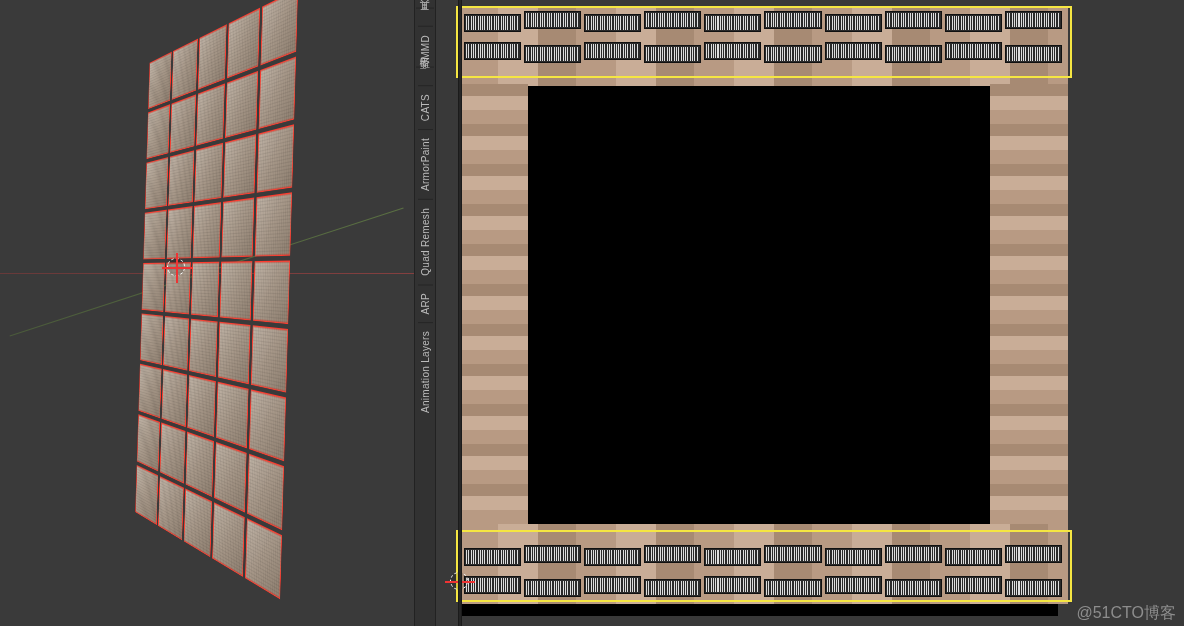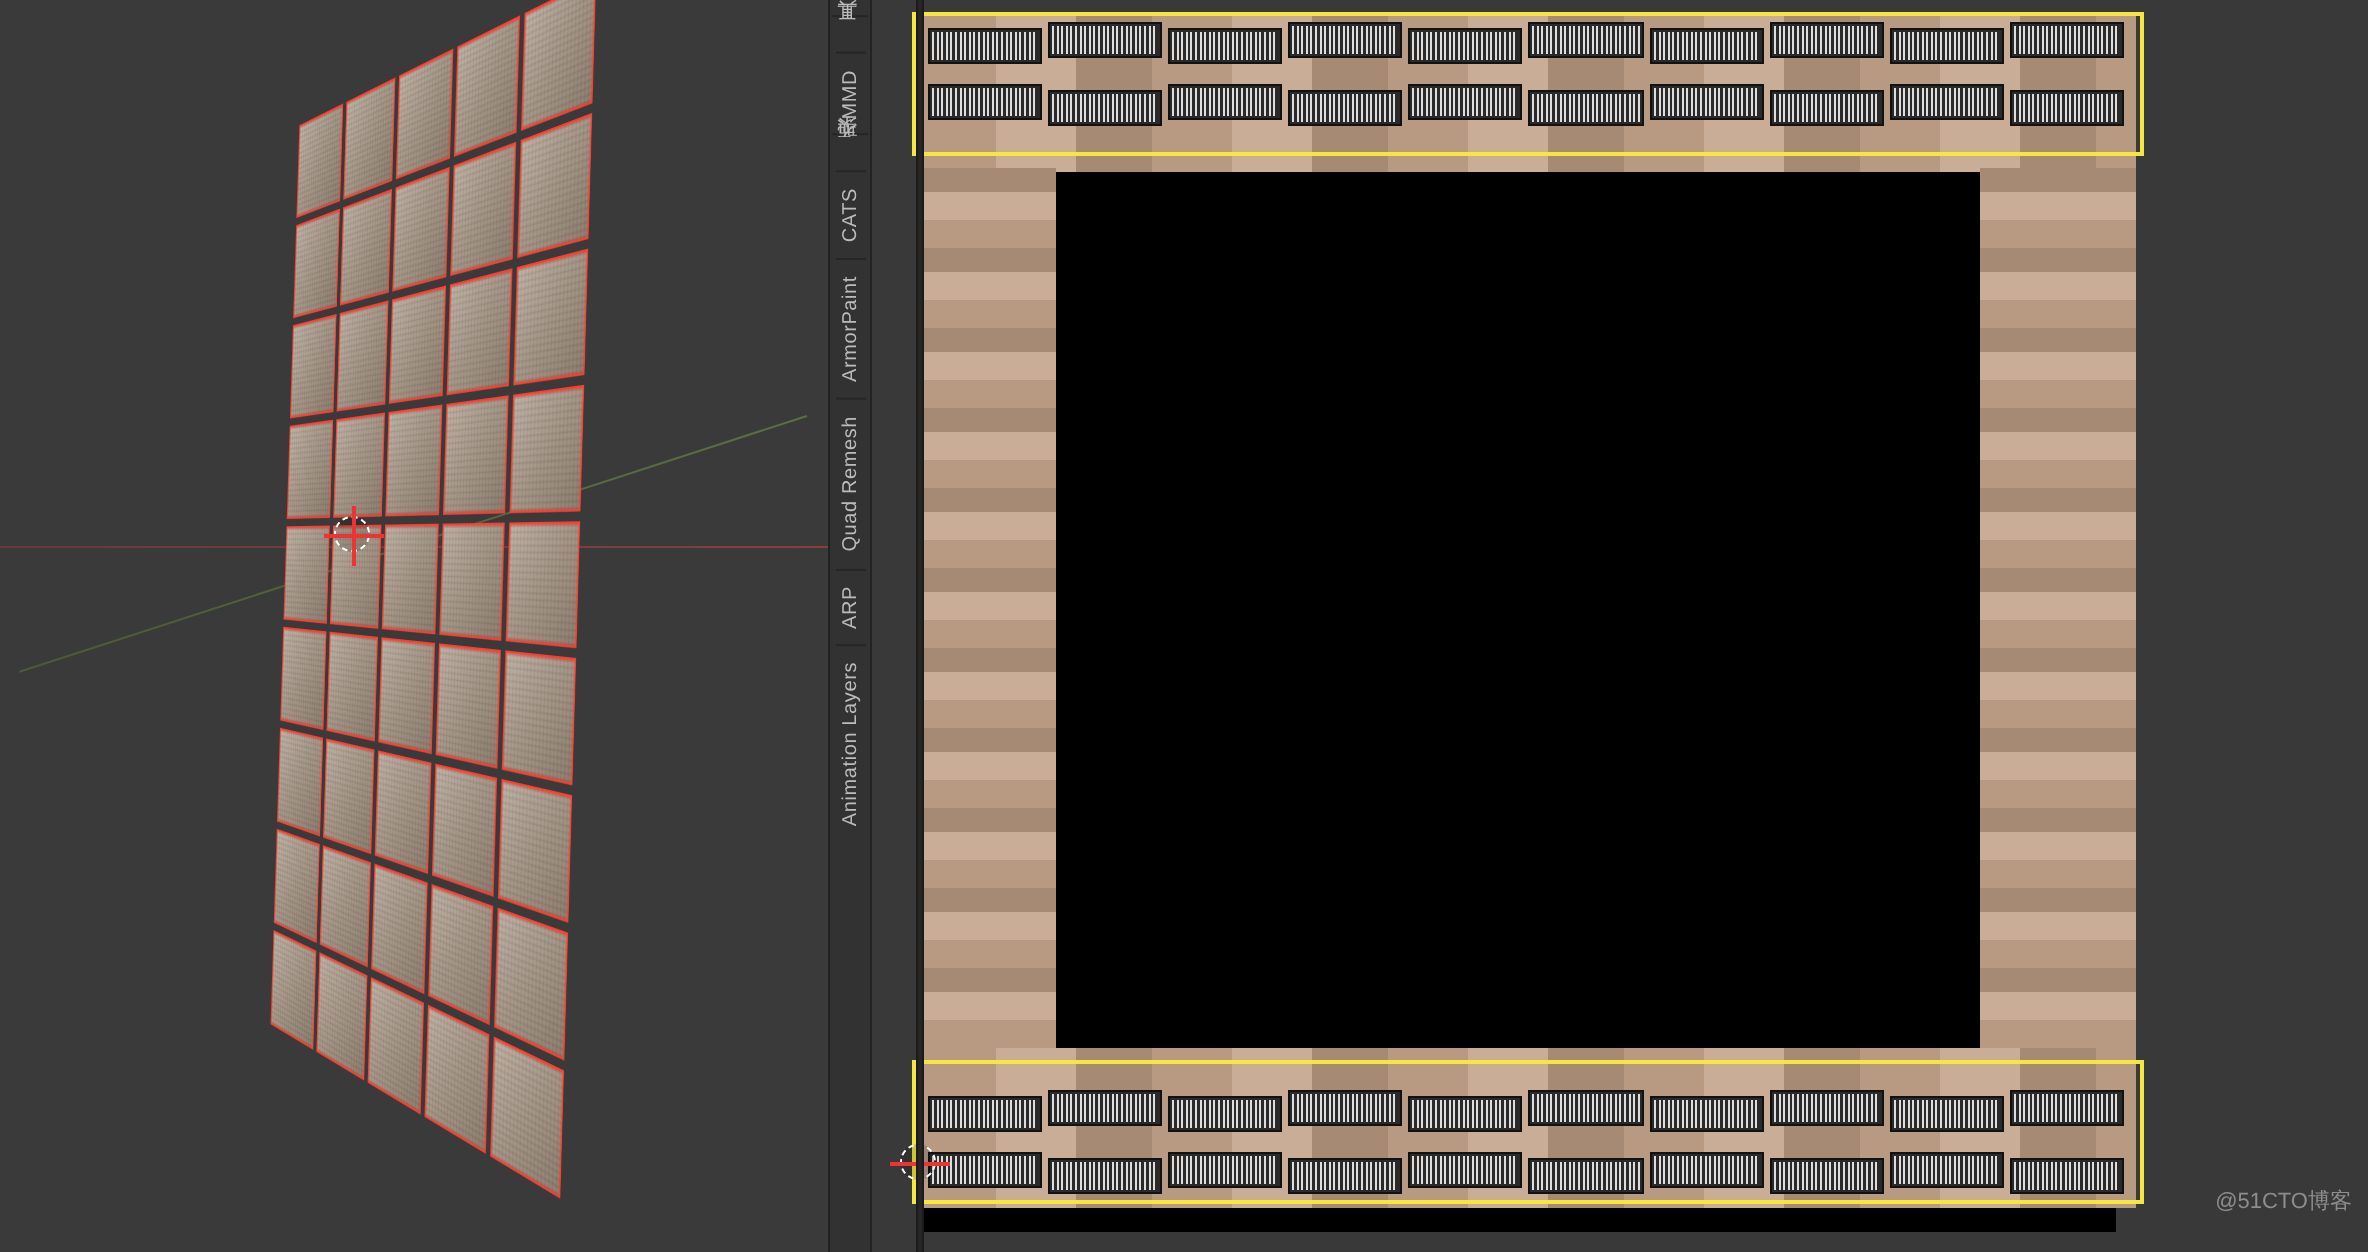--- a/index.html
+++ b/index.html
@@ -44,21 +44,21 @@
 .uvglyphs.bot{bottom:18px;}
 .uvline{display:flex;gap:3px;}
 .seg{flex:1;height:18px;background:#2a2a2a;border:1px solid #111;position:relative;}
 .seg::after{content:'';position:absolute;inset:1px;background:repeating-linear-gradient(90deg,#ddd 0 1px,transparent 1px 2.3px);}
 .seg:nth-child(2n){transform:translateY(-3px);}
 .uvline.alt .seg:nth-child(2n){transform:translateY(3px);}
 .highlight{position:absolute;border:2px solid #f5e642;pointer-events:none;}
 .highlight.top{left:-2px;right:-14px;top:0;height:72px;}
 .highlight.bot{left:-2px;right:-14px;bottom:14px;height:72px;}
 
-.watermark{position:absolute;right:8px;bottom:18px;color:#8d8d8d;font-size:11px;}
+.watermark{position:absolute;right:8px;bottom:2px;color:#8d8d8d;font-size:16px;}
 .divider{position:absolute;left:458px;top:0;width:4px;height:100%;background:#262626;border-left:1px solid #1b1b1b;border-right:1px solid #1b1b1b;}
 </style>
 </head>
 <body>
 
 <div class="container">
   <div class="viewport-3d">
     <div class="axis-x"></div>
     <div class="axis-y"></div>
     <div class="wall-wrap">

